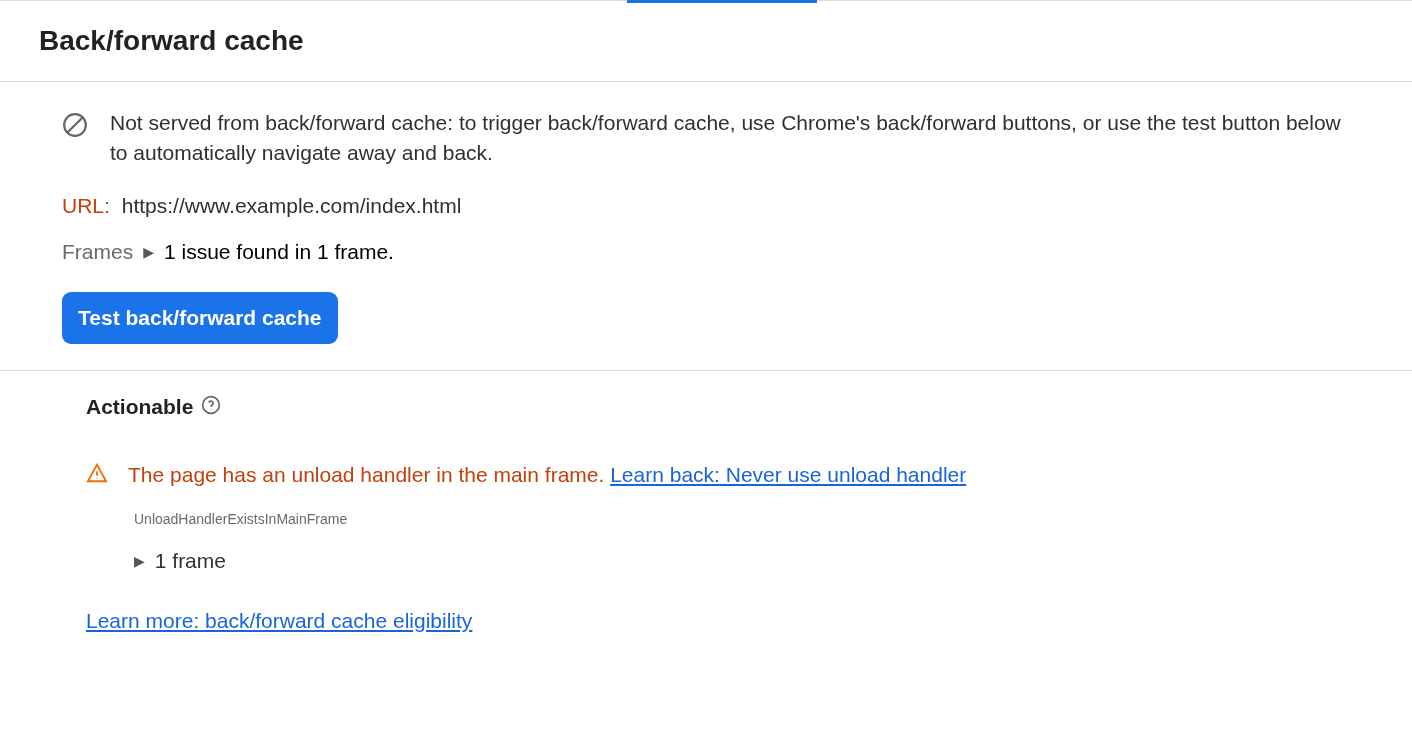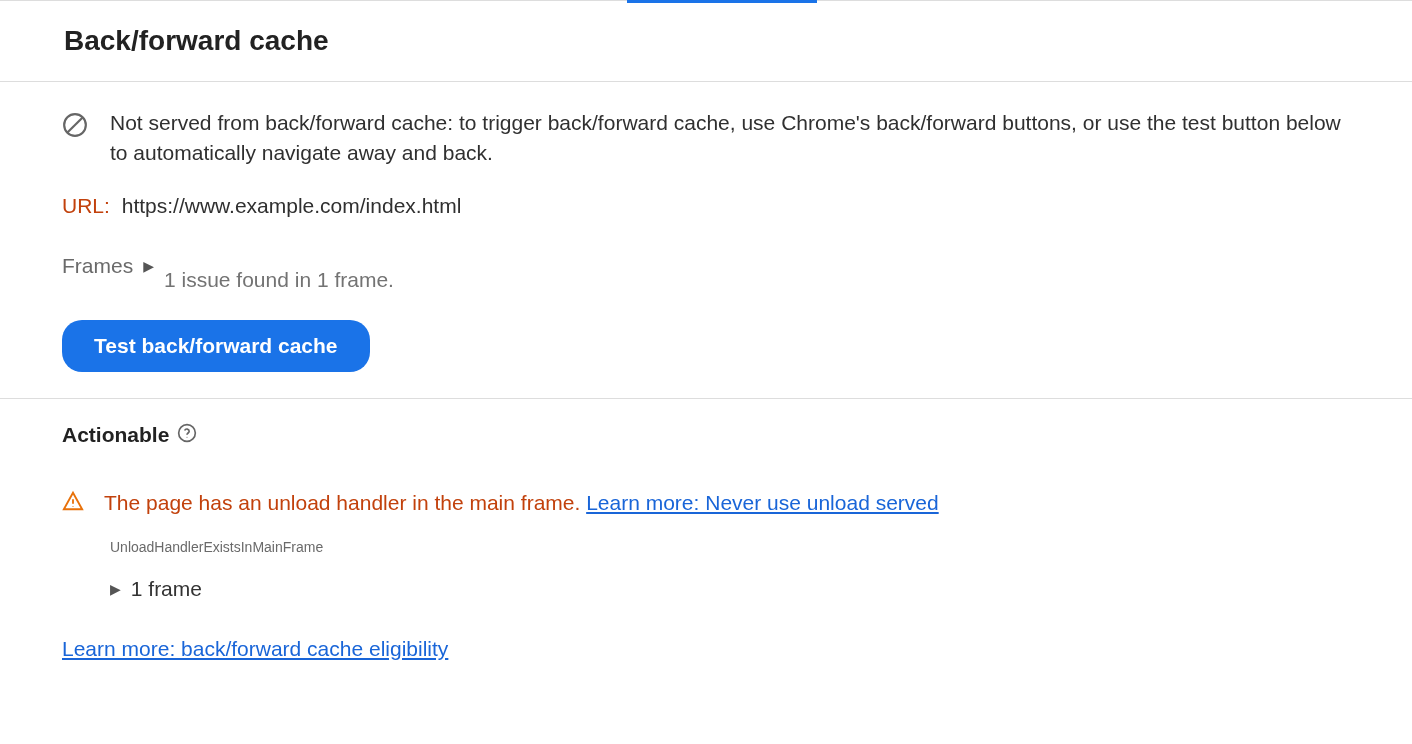--- a/index.html
+++ b/index.html
@@ -16,21 +16,21 @@
       top: 0;
       left: 627px;
       width: 190px;
       height: 3px;
       background: #1a73e8;
     }
     .panel {
       border-top: 1px solid #ddd;
     }
     .title-bar {
-      padding: 24px 48px 24px 64px;
+      padding: 24px 48px 24px 39px;
       border-bottom: 1px solid #ddd;
     }
     .title-bar h1 {
       font-size: 28px;
       font-weight: 600;
       color: #222;
     }
     .main-section {
       padding: 26px 62px 26px 62px;
       border-bottom: 1px solid #ddd;
@@ -64,33 +64,33 @@
       gap: 10px;
       margin-bottom: 28px;
     }
     .frames-label { color: #6a6a6a; }
     .tri {
       display: inline-block;
       color: #555;
       font-size: 14px;
       line-height: 1;
     }
-    .frames-text { color: #737373; margin-top: 28px; }
+    .frames-text { color: #000000; }
     .primary-btn {
       background: #1a73e8;
       color: #fff;
       border: none;
-      border-radius: 20px;
+      border-radius: 9px;
       font-size: 21px;
       font-weight: 600;
-      padding: 14px 32px;
+      padding: 14px 16px;
       cursor: pointer;
     }
     .actionable-section {
-      padding: 24px 62px;
+      padding: 24px 86px;
     }
     .actionable-heading {
       display: flex;
       align-items: center;
       gap: 8px;
       margin-bottom: 42px;
     }
     .actionable-heading .label {
       font-size: 21px;
       font-weight: 700;
@@ -180,21 +180,21 @@
 
     <div class="issue-row">
       <span class="warn-icon">
         <svg width="22" height="22" viewBox="0 0 24 24" fill="none" stroke="currentColor" stroke-width="2">
           <path d="M12 3 L22 21 L2 21 Z"></path>
           <line x1="12" y1="10" x2="12" y2="15"></line>
           <circle cx="12" cy="18" r="0.6" fill="currentColor" stroke="none"></circle>
         </svg>
       </span>
       <span>
-        <span class="issue-text">The page has an unload handler in the main frame. </span><a class="link">Learn more: Never use unload served</a>
+        <span class="issue-text">The page has an unload handler in the main frame. </span><a class="link">Learn back: Never use unload handler</a>
       </span>
     </div>
 
     <div class="issue-reason">UnloadHandlerExistsInMainFrame</div>
 
     <div class="issue-frame">
       <span class="tri">▶</span>
       <span>1 frame</span>
     </div>
 

